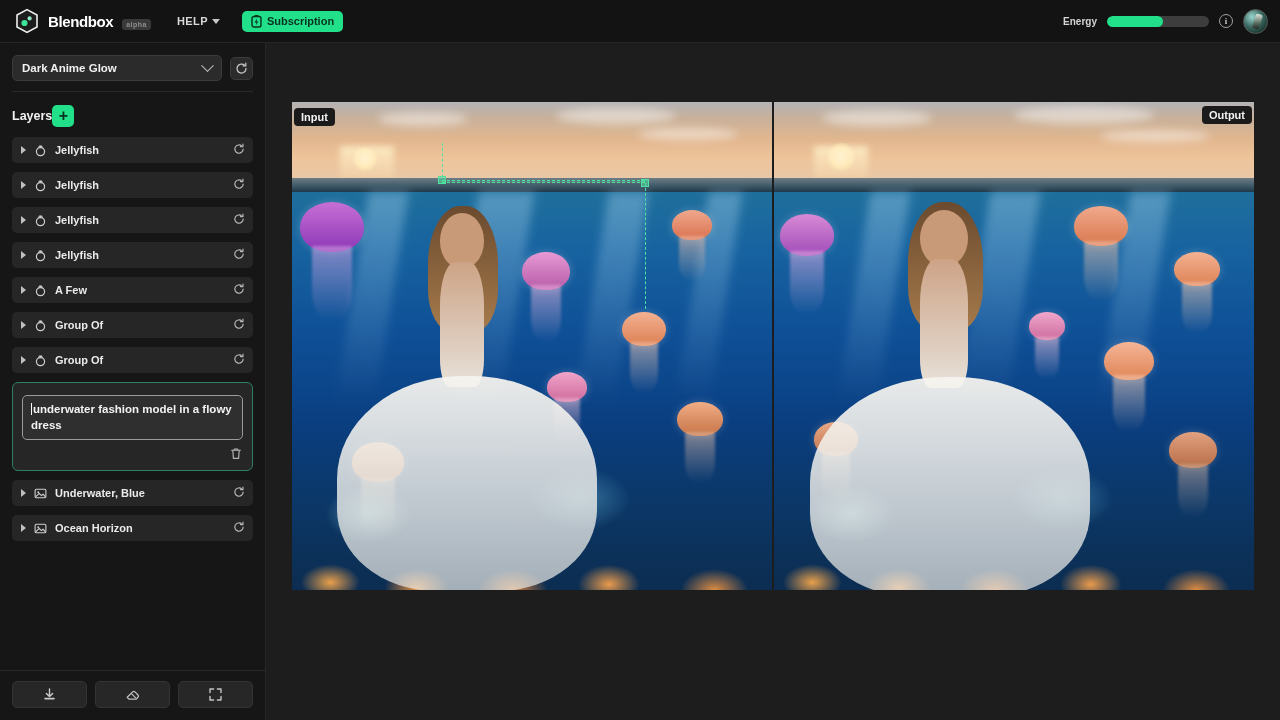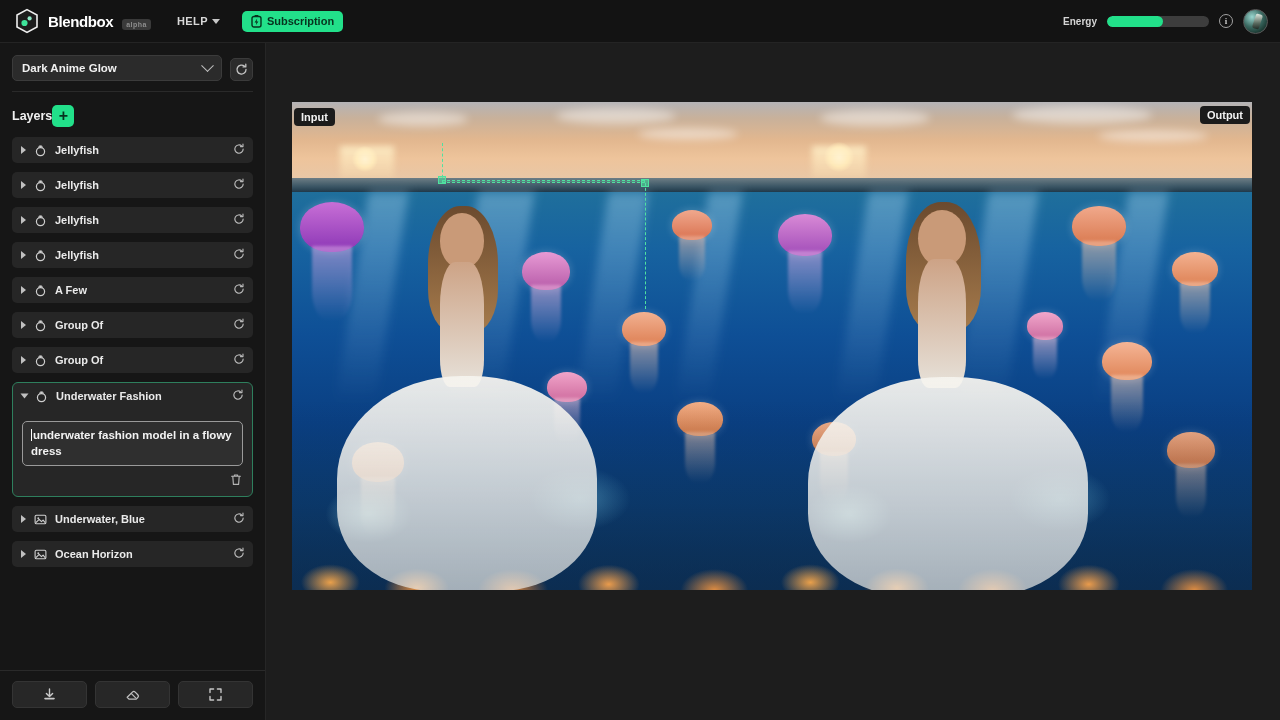--- a/index.html
+++ b/index.html
@@ -75,21 +75,21 @@
     background: linear-gradient(160deg, #e6efe6 0%, #5a6b60 60%, #1a2420 100%);
     transform: rotate(18deg); border-radius: 2px;
   }
 
   
   .sidebar {
     position: absolute; left: 0; top: 43px; width: 266px; height: 677px;
     background: #161616; border-right: 1px solid #262626;
     display: flex; flex-direction: column;
   }
-  .preset-row { display: flex; align-items: flex-end; gap: 8px; padding: 12px 12px 10px 12px; }
+  .preset-row { display: flex; align-items: center; gap: 8px; padding: 12px 12px 10px 12px; }
   .preset-select {
     flex: 1; height: 26px; background: #2b2b2b; border: 1px solid #3b3b3b;
     border-radius: 5px; display: flex; align-items: center;
     padding: 0 9px; font-size: 11.5px; color: #f0f0f0; font-weight: 700;
     cursor: pointer; justify-content: space-between;
   }
   .chev { width: 9px; height: 9px; border-right: 1.6px solid #bdbdbd; border-bottom: 1.6px solid #bdbdbd;
           transform: rotate(45deg) translate(-2px,-2px); }
   .icon-btn-sq {
     width: 23px; height: 23px; background: #2b2b2b; border: 1px solid #3b3b3b;
@@ -151,21 +151,21 @@
     cursor: pointer;
   }
 
   
   .main {
     position: absolute; left: 266px; top: 43px; width: 1014px; height: 677px;
     background: #1d1d1d;
   }
   .canvas-wrap {
     position: absolute; left: 26px; top: 59px; width: 962px; height: 556px;
-    display: flex; gap: 0;
+    display: flex; gap: 0; justify-content: space-between;
   }
   .pane { position: relative; width: 480px; height: 488px; overflow: hidden; }
 
   .pane-badge {
     position: absolute; z-index: 6; background: #1b1b1b; color: #f2f2f2;
     font-size: 11px; font-weight: 700; border-radius: 4px; padding: 3px 7px;
   }
   .badge-input { left: 2px; top: 6px; }
   .badge-output { right: 2px; top: 4px; }
 
@@ -438,34 +438,20 @@
     <path d="M5.2 3.6 L5.9 2.2 M8.8 3.6 L8.1 2.2 M7 3.4 L7 2" stroke="#cfcfcf" stroke-width="1.2" stroke-linecap="round"></path>
   </svg>
           </span>
     <span class="lr-name">Group Of</span>
     <span><svg class="lr-refresh" viewBox="0 0 13 13">
     <path d="M11 6.5a4.5 4.5 0 1 1-1.4-3.2" fill="none" stroke="#b8b8b8" stroke-width="1.25" stroke-linecap="round"></path>
     <path d="M10.8 1.2 L10.8 3.9 L8.1 3.9" fill="none" stroke="#b8b8b8" stroke-width="1.25" stroke-linecap="round" stroke-linejoin="round"></path>
   </svg></span>
         </div>
         <div class="layer-card">
-  <div class="layer-row">
-            <span class="lr-chev open"></span>
-    <span>
-              <svg class="lr-ico" viewBox="0 0 14 14">
-    <circle cx="7" cy="8.2" r="4.4" fill="none" stroke="#cfcfcf" stroke-width="1.3"></circle>
-    <path d="M5.2 3.6 L5.9 2.2 M8.8 3.6 L8.1 2.2 M7 3.4 L7 2" stroke="#cfcfcf" stroke-width="1.2" stroke-linecap="round"></path>
-  </svg>
-            </span>
-    <span class="lr-name">Underwater Fashion</span>
-    <span><svg class="lr-refresh" viewBox="0 0 13 13">
-    <path d="M11 6.5a4.5 4.5 0 1 1-1.4-3.2" fill="none" stroke="#b8b8b8" stroke-width="1.25" stroke-linecap="round"></path>
-    <path d="M10.8 1.2 L10.8 3.9 L8.1 3.9" fill="none" stroke="#b8b8b8" stroke-width="1.25" stroke-linecap="round" stroke-linejoin="round"></path>
-  </svg></span>
-          </div>
   <div class="prompt-box"><span class="caretbar"></span>underwater fashion model in a flowy dress</div>
   <div class="card-tools">
     <span>
       <svg width="12" height="13" viewBox="0 0 12 13">
         <path d="M1.6 3.2 H10.4 M4.4 3.2 V2 H7.6 V3.2 M2.8 3.2 L3.4 11.4 H8.6 L9.2 3.2" fill="none" stroke="#b5b5b5" stroke-width="1.15" stroke-linecap="round" stroke-linejoin="round"></path>
       </svg>
     </span>
   </div>
 </div>
         <div class="layer-row">

